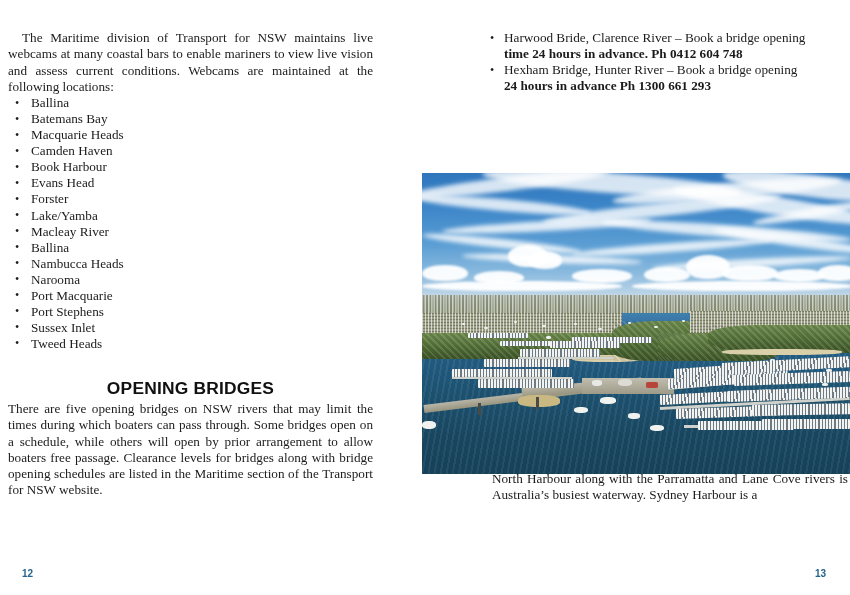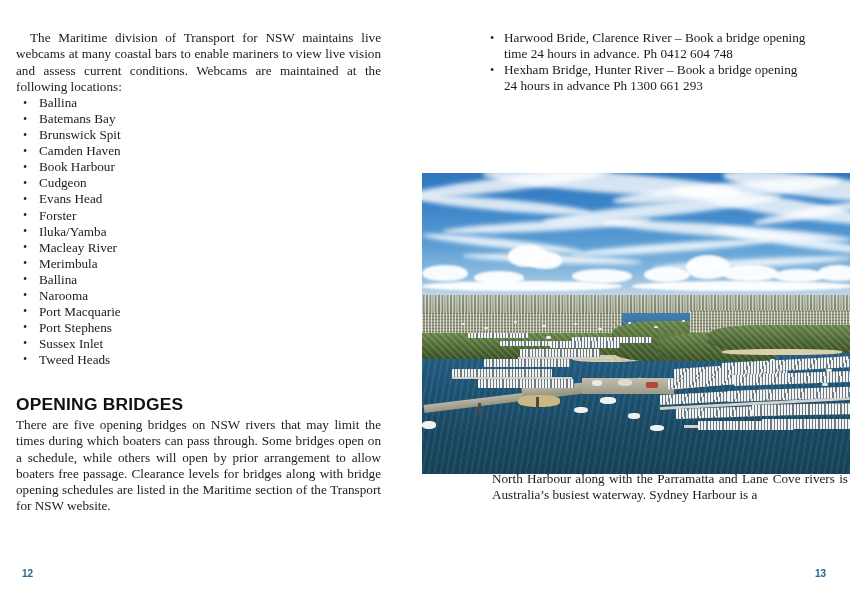--- a/index.html
+++ b/index.html
@@ -20,21 +20,21 @@
     width: 850px;
     height: 595px;
     background: #ffffff;
   }
 
   
   .column {
     position: absolute;
     top: 0;
   }
-  #left-column  { left: 16px;  width: 365px; }
+  #left-column  { left: 8px;  width: 365px; }
   #right-column { left: 478px; width: 372px; }
 
   
   .body-par {
     font-size: 13.2px;
     line-height: 16.3px;
     text-align: justify;
     margin: 0;
     color: #1b1b1b;
   }
@@ -63,31 +63,33 @@
     color: #1b1b1b;
   }
   ul.bullets.tight > li { line-height: 16.05px; }
 
   ul.bullets.wrap > li {
     padding-left: 26px;
   }
   ul.bullets.wrap > li::before { left: 12px; }
   ul.bullets.wrap > li .cont {
     display: block;
+    font-weight: bold;
   }
 
   
   .section-heading {
     font-family: "Liberation Sans", "DejaVu Sans", sans-serif;
     font-weight: bold;
     font-size: 17.4px;
     letter-spacing: 0.2px;
     color: #111111;
     margin: 0;
     line-height: 21px;
+    text-align: center;
   }
 
   
   .page-number {
     position: absolute;
     bottom: 16px;
     font-family: "Liberation Sans", "DejaVu Sans", sans-serif;
     font-weight: bold;
     font-size: 10px;
     color: #26648c;
@@ -252,30 +254,29 @@
 
 <div id="page">
 
   <div class="column" id="left-column">
 
     <p class="body-par indent" style="margin-top:30px;">The Maritime division of Transport for NSW maintains live webcams at many coastal bars to enable mariners to view live vision and assess current conditions. Webcams are maintained at the following locations:</p>
 
     <ul class="bullets tight" id="webcam-list">
       <li><span>Ballina</span></li>
       <li><span>Batemans Bay</span></li>
-      <li><span>Brunswick Spit</span></li>
+      <li><span>Macquarie Heads</span></li>
       <li><span>Camden Haven</span></li>
       <li><span>Book Harbour</span></li>
-      <li><span>Cudgeon</span></li>
       <li><span>Evans Head</span></li>
       <li><span>Forster</span></li>
-      <li><span>Iluka/Yamba</span></li>
+      <li><span>Lake/Yamba</span></li>
       <li><span>Macleay River</span></li>
-      <li><span>Merimbula</span></li>
       <li><span>Ballina</span></li>
+      <li><span>Nambucca Heads</span></li>
       <li><span>Narooma</span></li>
       <li><span>Port Macquarie</span></li>
       <li><span>Port Stephens</span></li>
       <li><span>Sussex Inlet</span></li>
       <li><span>Tweed Heads</span></li>
     </ul>
 
     <h2 class="section-heading" style="margin-top:26px;">OPENING BRIDGES</h2>
 
     <p class="body-par" style="margin-top:2px;">There are five opening bridges on NSW rivers that may limit the times during which boaters can pass through. Some bridges open on a schedule, while others will open by prior arrangement to allow boaters free passage. Clearance levels for bridges along with bridge opening schedules are listed in the Maritime section of the Transport for NSW website.</p>

